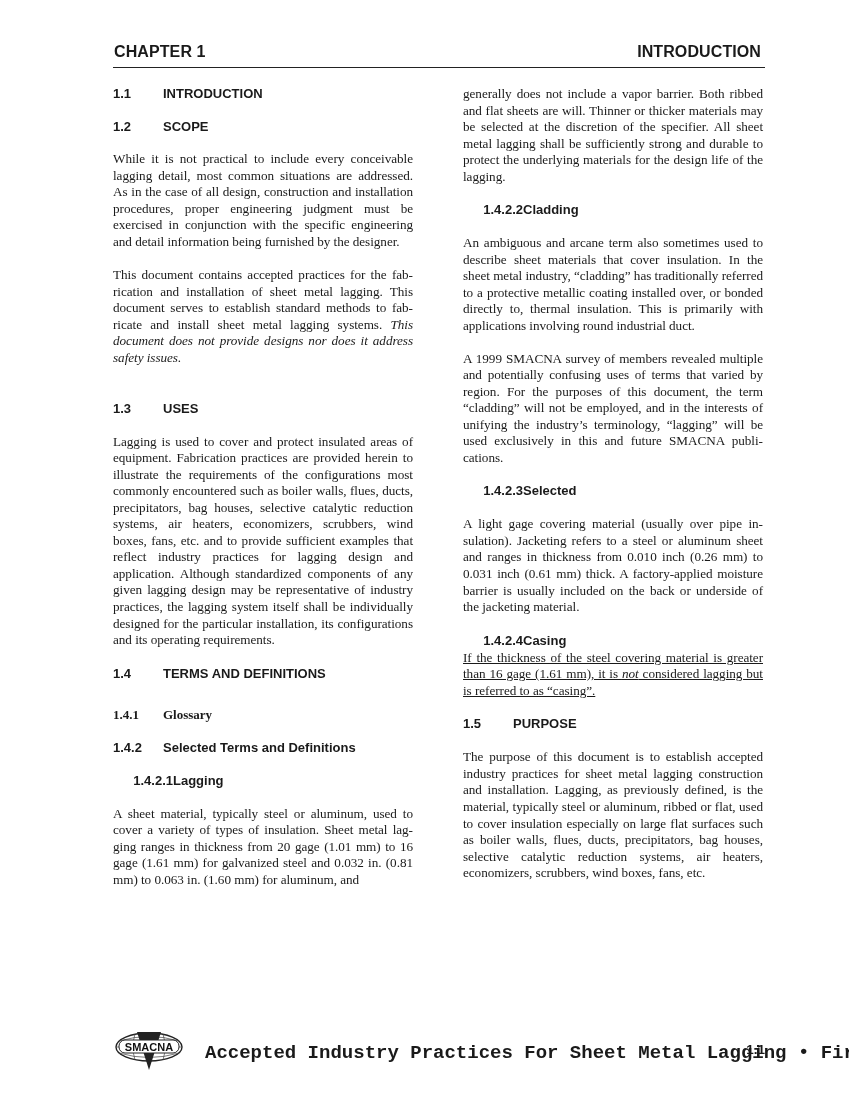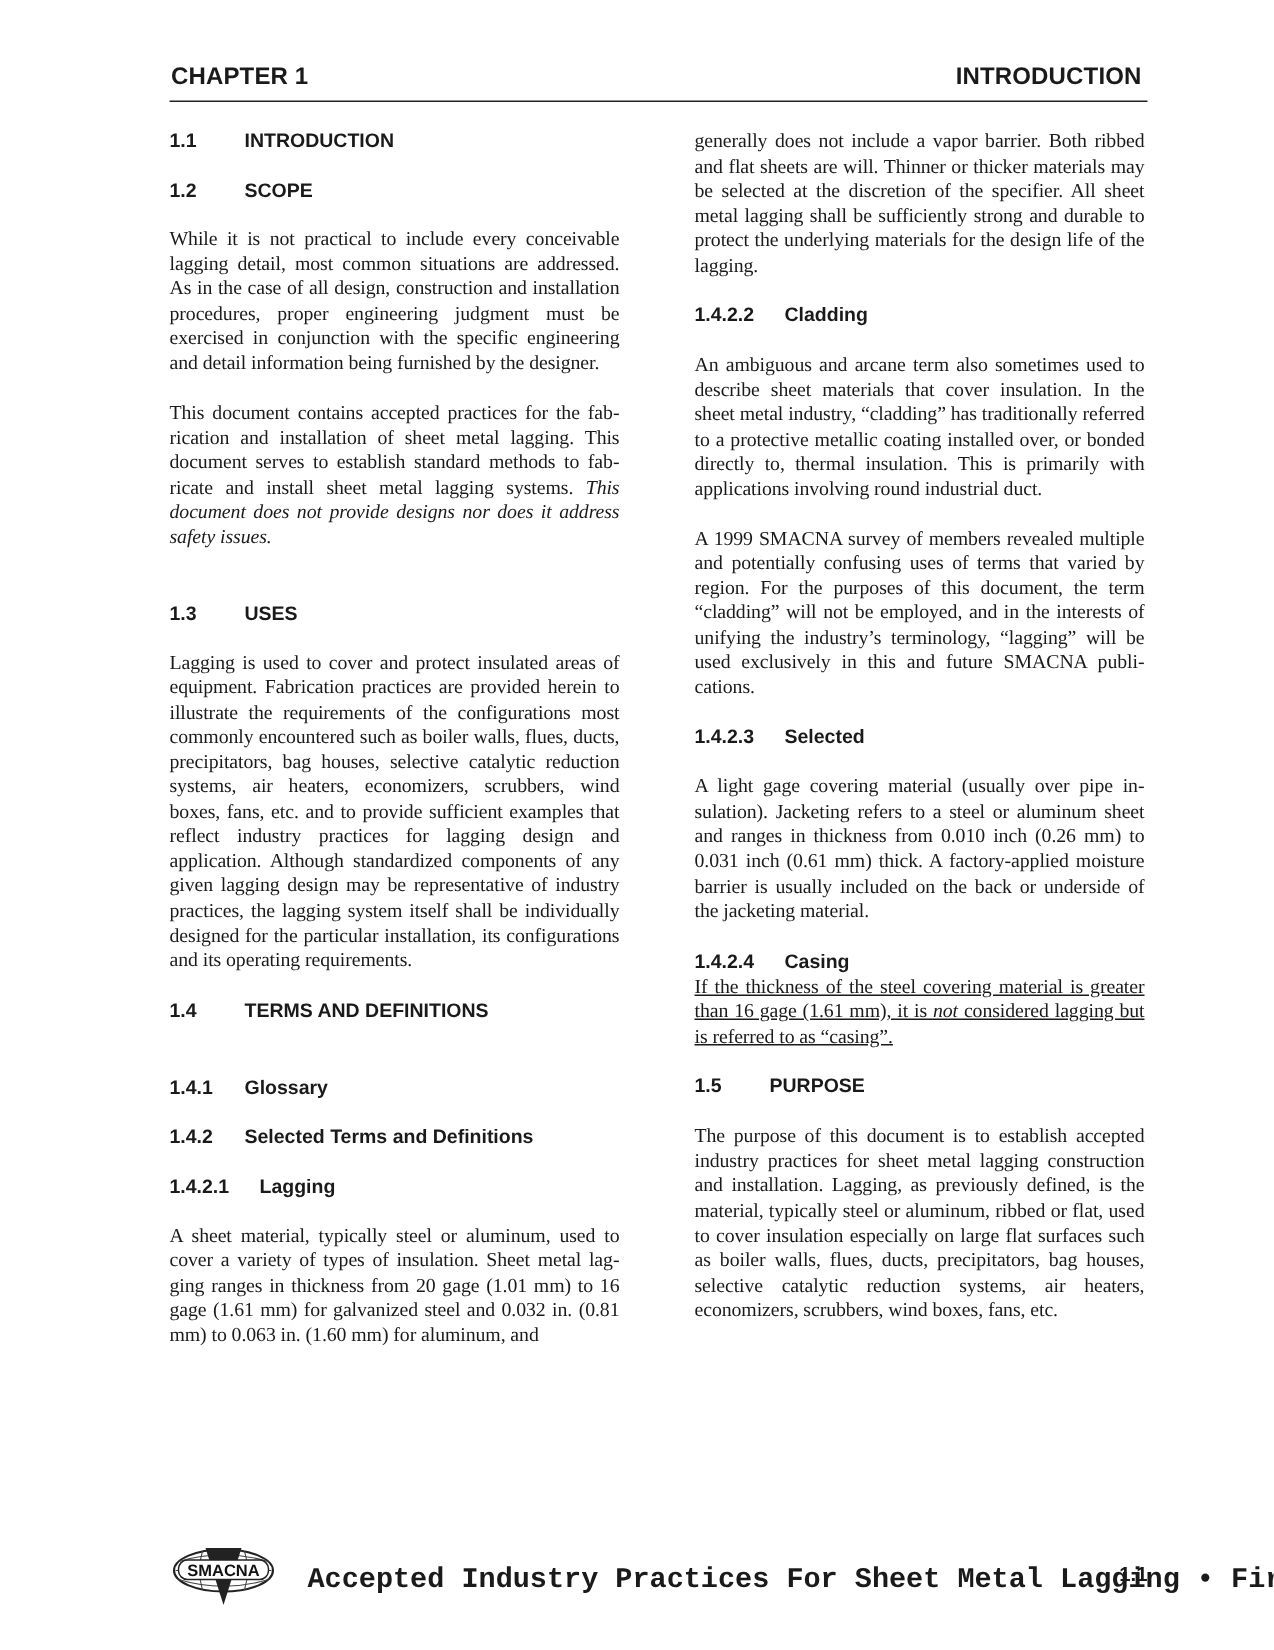--- a/index.html
+++ b/index.html
@@ -14,21 +14,21 @@
   .run-head .right { right: 4px; }
 
   .col { position: absolute; top: 86px; width: 300px; }
   .col.left { left: 113px; }
   .col.right { left: 463px; }
 
   .h { font-family: "Liberation Sans", sans-serif; font-weight: bold; font-size: 13px; line-height: 16px; margin: 0; white-space: nowrap; }
   .h .num { display: inline-block; }
   .h1 .num { width: 50px; }
   .h3 .num { width: 50px; }
-  .h4 .num { width: 60px; }
+  .h4 .num { width: 60px; text-align: right; }
 
   p.body {
     font-family: "Liberation Serif", serif; font-size: 13.2px; line-height: 16.55px; margin: 0;
     text-align: justify; hyphens: manual; letter-spacing: -0.05px;
   }
   p.body em { font-style: italic; }
 
   .foot { position: absolute; left: 113px; top: 1028px; width: 652px; height: 44px; }
   .logo { position: absolute; left: 0; top: 0; width: 72px; height: 44px; }
   .foot-title { position: absolute; left: 92px; top: 14px; font-family: Liberation Mono, monospace; font-weight: bold; font-size: 19px; white-space: nowrap; }
@@ -57,21 +57,21 @@
     </p>
 
     <h2 class="h h1" style="margin-top:34px;">
       <span class="num">1.3</span><span>USES</span>
     </h2>
     <p class="body" style="margin-top:17px;">Lagging is used to cover and protect insulated areas of equipment. Fabrication practices are provided herein to illustrate the requirements of the configurations most commonly encountered such as boiler walls, flues, ducts, precipitators, bag houses, selective cata­lytic reduction systems, air heaters, economizers, scrubbers, wind boxes, fans, etc. and to provide suffi­cient examples that reflect industry practices for lag­ging design and application. Although standardized components of any given lagging design may be repre­sentative of industry practices, the lagging system it­self shall be individually designed for the particular installation, its configurations and its operating re­quirements.</p>
 
     <h2 class="h h1" style="margin-top:17px;">
       <span class="num">1.4</span><span>TERMS AND DEFINITIONS</span>
     </h2>
-    <h3 class="h h3" style="margin-top:35px;">
+    <h3 class="h h3" style="margin-top:25px;font-family:Liberation Serif, serif;">
       <span class="num">1.4.1</span><span>Glossary</span>
     </h3>
     <h3 class="h h3" style="margin-top:17px;">
       <span class="num">1.4.2</span><span>Selected Terms and Definitions</span>
     </h3>
     <h4 class="h h4" style="margin-top:17px;">
       <span class="num">1.4.2.1</span><span>Lagging</span>
     </h4>
     <p class="body" style="margin-top:17px;">A sheet material, typically steel or aluminum, used to cover a variety of types of insulation. Sheet metal lag­ging ranges in thickness from 20 gage (1.01 mm) to 16 gage (1.61 mm) for galvanized steel and 0.032 in. (0.81 mm) to 0.063 in. (1.60 mm) for aluminum, and</p>
   </div>

